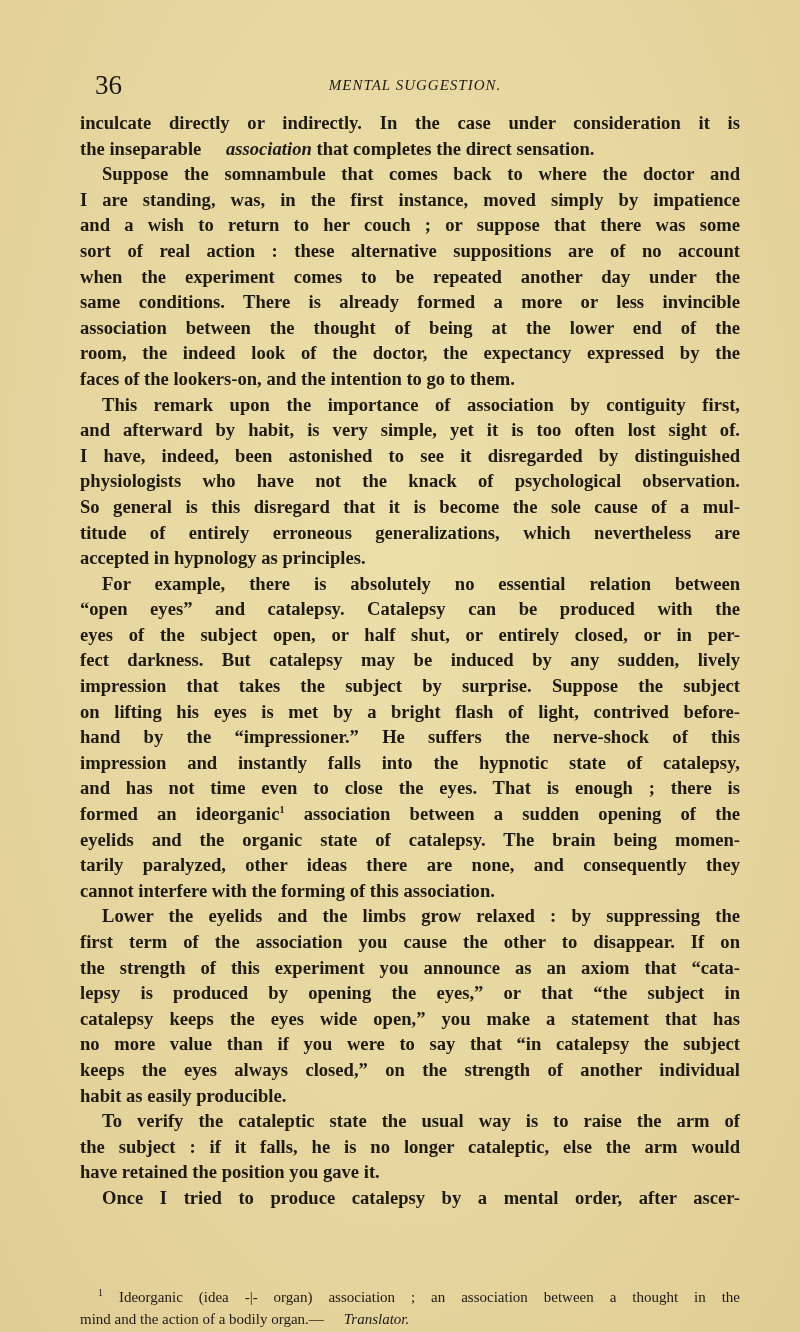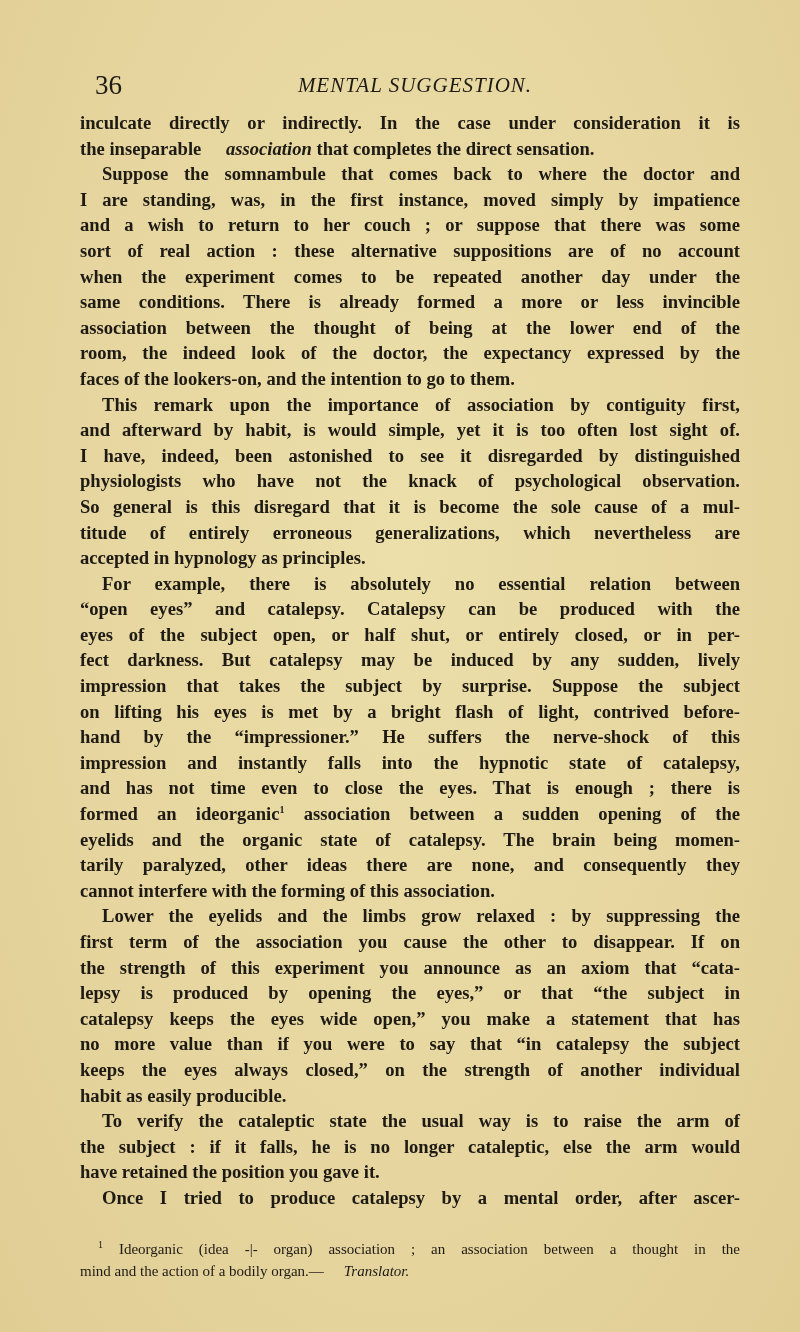--- a/index.html
+++ b/index.html
@@ -13,38 +13,38 @@
   .page { position: relative; width: 800px; height: 1332px; }
   .header {
     position: absolute; top: 70px; left: 80px; width: 660px; height: 30px;
   }
   .page-num {
     position: absolute; left: 15px; top: 0;
     font-size: 27px; line-height: 30px;
   }
   .running-title {
     position: absolute; left: 0; right: 0; top: 0; text-align: center;
-    font-style: italic; font-size: 21px; line-height: 30px; letter-spacing: 1px;
+    font-style: italic; font-size: 15px; line-height: 30px; letter-spacing: 1px;
     padding-left: 10px;
   }
   .body-text {
     position: absolute; top: 110px; left: 80px; width: 660px;
     font-size: 18.6px; line-height: 25.6px;
     text-align: justify;
     font-weight: bold;
   }
   .line { display: block; white-space: nowrap; text-align: justify; text-align-last: justify; height: 25.6px; }
   .line.last { text-align-last: left; }
   .line.indent { padding-left: 22px; }
   .footnote {
     position: absolute; top: 1238px; left: 80px; width: 660px;
     font-size: 15px; line-height: 22px;
   }
   .footnote .line { height: 22px; }
-  .footnote .line.indent { padding-left: 18px; }
+  .footnote .line.indent { padding-left: 18px; margin-top: 48px; }
   sup { font-size: 10px; vertical-align: super; line-height: 0; }
   em { font-style: italic; margin-left: 20px; }
 </style>
 </head>
 <body>
 
 <div class="page">
   <div class="header">
     <span class="page-num">36</span>
     <div class="running-title">MENTAL SUGGESTION.</div>
@@ -56,21 +56,21 @@
       <span class="line indent">Suppose the somnambule that comes back to where the doctor and</span>
       <span class="line">I are standing, was, in the first instance, moved simply by impatience</span>
       <span class="line">and a wish to return to her couch ; or suppose that there was some</span>
       <span class="line">sort of real action : these alternative suppositions are of no account</span>
       <span class="line">when the experiment comes to be repeated another day under the</span>
       <span class="line">same conditions.  There is already formed a more or less invincible</span>
       <span class="line">association between the thought of being at the lower end of the</span>
       <span class="line">room, the indeed look of the doctor, the expectancy expressed by the</span>
       <span class="line last">faces of the lookers-on, and the intention to go to them.</span>
       <span class="line indent">This remark upon the importance of association by contiguity first,</span>
-      <span class="line">and afterward by habit, is would simple, yet it is too often lost sight of.</span>
+      <span class="line">and afterward by habit, is very simple, yet it is too often lost sight of.</span>
       <span class="line">I have, indeed, been astonished to see it disregarded by distinguished</span>
       <span class="line">physiologists who have not the knack of psychological observation.</span>
       <span class="line">So general is this disregard that it is become the sole cause of a mul-</span>
       <span class="line">titude of entirely erroneous generalizations, which nevertheless are</span>
       <span class="line last">accepted in hypnology as principles.</span>
       <span class="line indent">For example, there is absolutely no essential relation between</span>
       <span class="line">“open eyes” and catalepsy.  Catalepsy can be produced with the</span>
       <span class="line">eyes of the subject open, or half shut, or entirely closed, or in per-</span>
       <span class="line">fect darkness.  But catalepsy may be induced by any sudden, lively</span>
       <span class="line">impression that takes the subject by surprise.  Suppose the subject</span>

